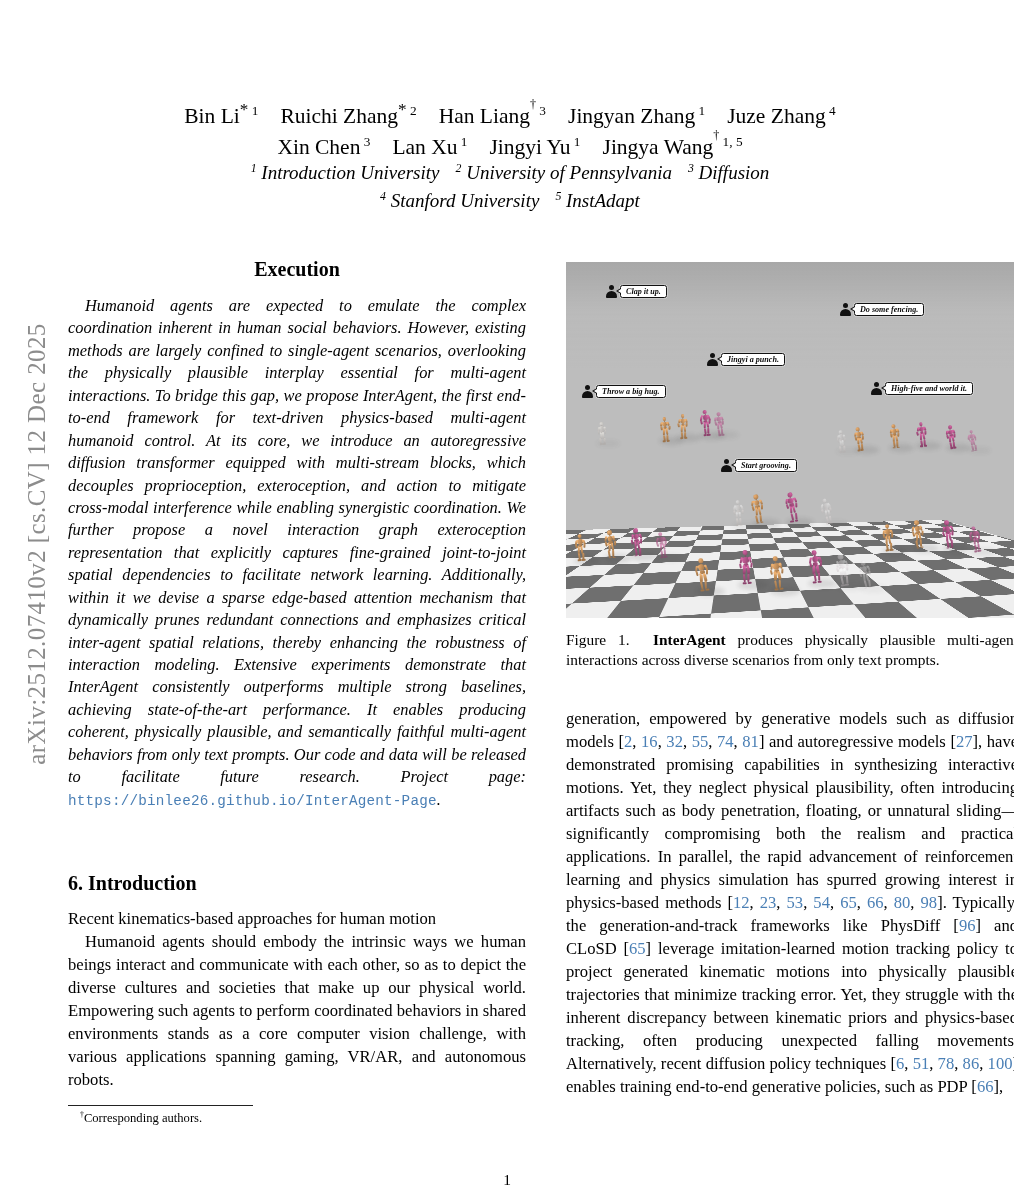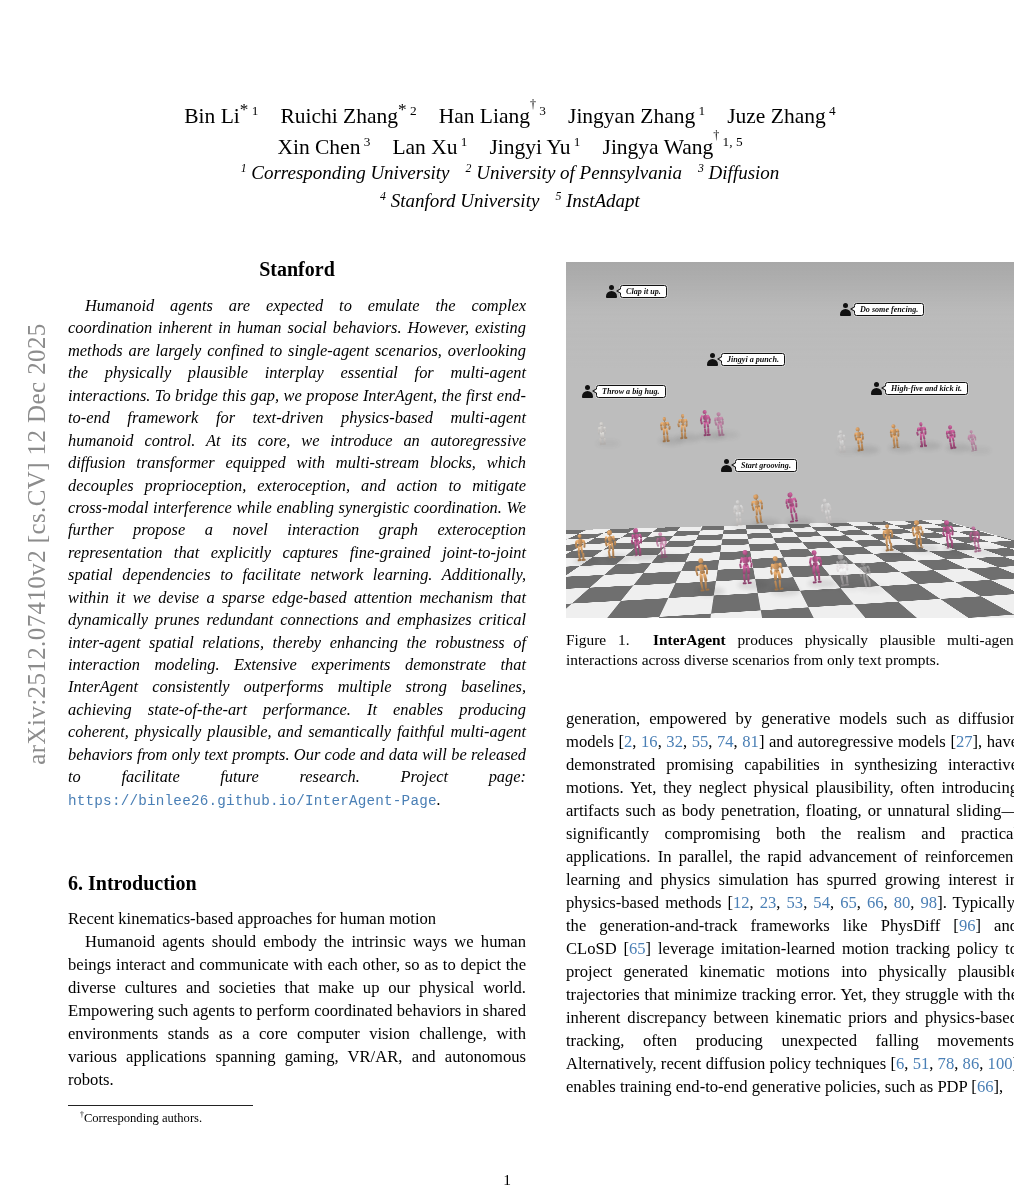--- a/index.html
+++ b/index.html
@@ -253,26 +253,26 @@
 
   <div id="arxiv-stamp">arXiv:2512.07410v2  [cs.CV]  12 Dec 2025</div>
 
 
   <div id="authors">
     <div><span class="au">Bin Li<span class=""><sup style="font-size:.8em">*</sup></span><sup> 1</sup></span><span class="gap"></span><span class="au">Ruichi Zhang<span class=""><sup style="font-size:.8em">*</sup></span><sup> 2</sup></span><span class="gap"></span><span class="au">Han Liang<span class="dag"><sup style="font-size:.72em">†</sup></span><sup> 3</sup></span><span class="gap"></span><span class="au">Jingyan Zhang<sup> 1</sup></span><span class="gap"></span><span class="au">Juze Zhang<sup> 4</sup></span></div>
     <div><span class="au">Xin Chen<sup> 3</sup></span><span class="gap"></span><span class="au">Lan Xu<sup> 1</sup></span><span class="gap"></span><span class="au">Jingyi Yu<sup> 1</sup></span><span class="gap"></span><span class="au">Jingya Wang<span class="dag"><sup style="font-size:.72em">†</sup></span><sup> 1, 5</sup></span></div>
   </div>
 
   <div id="affils">
-    <div><span><sup>1</sup><span> Corresponding University</span></span><span class="gap"></span><span><sup>2</sup><span> University of Pennsylvania</span></span><span class="gap"></span><span><sup>3</sup><span> Diffusion</span></span></div>
+    <div><span><sup>1</sup><span> Introduction University</span></span><span class="gap"></span><span><sup>2</sup><span> University of Pennsylvania</span></span><span class="gap"></span><span><sup>3</sup><span> Diffusion</span></span></div>
     <div><span><sup>4</sup><span> Stanford University</span></span><span class="gap"></span><span><sup>5</sup><span> InstAdapt</span></span></div>
   </div>
 
   <div class="col" id="col-left">
-    <div id="abstract-head">Stanford</div>
+    <div id="abstract-head">Execution</div>
     <p id="abstract-body">Humanoid agents are expected to emulate the complex coordination inherent in human social behaviors. However, existing methods are largely confined to single-agent scenarios, overlooking the physically plausible interplay essential for multi-agent interactions. To bridge this gap, we propose InterAgent, the first end-to-end framework for text-driven physics-based multi-agent humanoid control. At its core, we introduce an autoregressive diffusion transformer equipped with multi-stream blocks, which decouples proprioception, exteroception, and action to mitigate cross-modal interference while enabling synergistic coordination. We further propose a novel interaction graph exteroception representation that explicitly captures fine-grained joint-to-joint spatial dependencies to facilitate network learning. Additionally, within it we devise a sparse edge-based attention mechanism that dynamically prunes redundant connections and emphasizes critical inter-agent spatial relations, thereby enhancing the robustness of interaction modeling. Extensive experiments demonstrate that InterAgent consistently outperforms multiple strong baselines, achieving state-of-the-art performance. It enables producing coherent, physically plausible, and semantically faithful multi-agent behaviors from only text prompts. Our code and data will be released to facilitate future research. Project page: <span class="url">https://binlee26.github.io/InterAgent-Page</span>.</p>
   </div>
 
   <div id="intro-head">6. Introduction</div>
   <div id="intro-body">
     <p>Recent kinematics-based approaches for human motion</p>
     <p>Humanoid agents should embody the intrinsic ways we human beings interact and communicate with each other, so as to depict the diverse cultures and societies that make up our physical world. Empowering such agents to perform coordinated behaviors in shared environments stands as a core computer vision challenge, with various applications spanning gaming, VR/AR, and autonomous robots.</p>
   </div>
 
   <div id="footnote-rule"></div>
@@ -907,21 +907,21 @@
           <div class="bubble" style="left: 139px; top: 90px;">
             <span class="person"></span>
             <span class="box">Jingyi a punch.</span>
           </div>
           <div class="bubble" style="left: 14px; top: 122px;">
             <span class="person"></span>
             <span class="box">Throw a big hug.</span>
           </div>
           <div class="bubble" style="left: 303px; top: 119px;">
             <span class="person"></span>
-            <span class="box">High-five and kick it.</span>
+            <span class="box">High-five and world it.</span>
           </div>
           <div class="bubble" style="left: 153px; top: 196px;">
             <span class="person"></span>
             <span class="box">Start grooving.</span>
           </div>
         </div>
     </div>
   </div>
 
   <div id="fig-caption">

